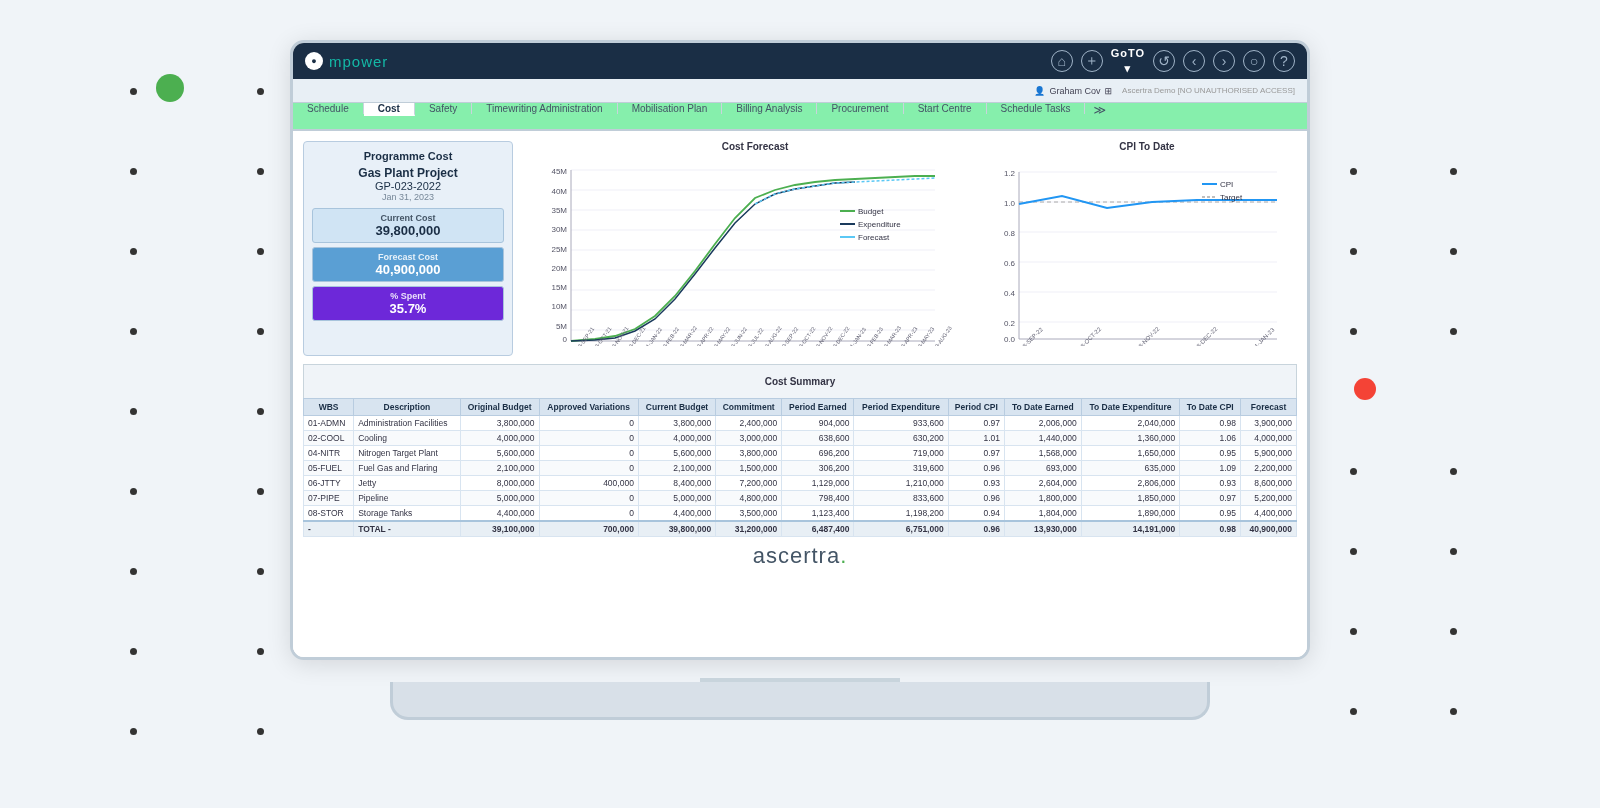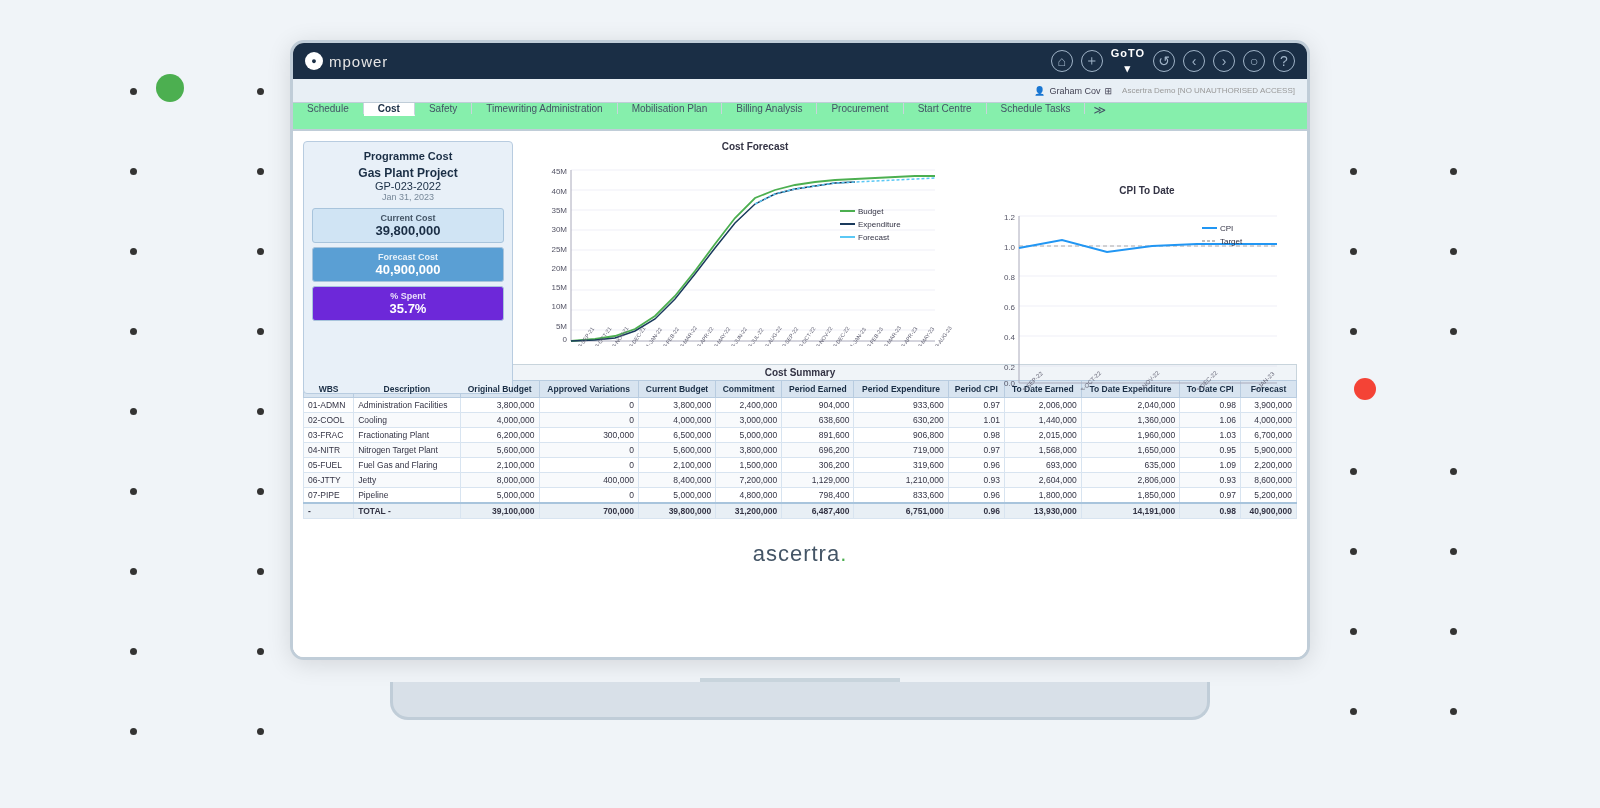--- a/index.html
+++ b/index.html
@@ -94,21 +94,21 @@
       background: white;
       border-radius: 50%;
       display: flex;
       align-items: center;
       justify-content: center;
       font-size: 9px;
       color: #1a2e45;
       font-weight: bold;
     }
     .logo-text {
-      color: #e5e5e5;
+      color: #14b8a6;
       font-size: 15px;
       font-weight: 300;
       letter-spacing: 1px;
     }
     .nav-icons {
       display: flex;
       align-items: center;
       gap: 8px;
     }
     .nav-icon {
@@ -282,21 +282,21 @@
     
     .cost-summary-section {
       margin-top: 0;
     }
     .section-title {
       font-size: 10px;
       font-weight: bold;
       color: #334;
       text-align: center;
       background: #f0f4f8;
-      padding: 2px;
+      padding: 11px;
       border: 1px solid #c8d4dc;
       border-bottom: none;
     }
     .cost-table {
       width: 100%;
       border-collapse: collapse;
       font-size: 8.5px;
     }
     .cost-table th {
       background: #d8e4f0;
@@ -317,21 +317,21 @@
     .cost-table tr.total-row td {
       font-weight: bold;
       background: #e8eff5;
       border-top: 2px solid #a8c4dc;
     }
     .cost-table td.num { text-align: right; }
 
     
     .branding {
       text-align: center;
-      margin-top: 22px;
+      margin-top: 6px;
       font-size: 22px;
       font-weight: 300;
       color: #445566;
       letter-spacing: 1px;
     }
     .branding span.dot-brand {
       color: #4caf50;
     }
   </style>
 </head>
@@ -502,21 +502,21 @@
               <text x="285" y="197" font-size="5.5" fill="#667" transform="rotate(-55,285,192)">28-DEC-22</text>
               <text x="302" y="197" font-size="5.5" fill="#667" transform="rotate(-55,302,192)">31-JAN-23</text>
               <text x="319" y="197" font-size="5.5" fill="#667" transform="rotate(-55,319,192)">28-FEB-23</text>
               <text x="336" y="197" font-size="5.5" fill="#667" transform="rotate(-55,336,192)">28-MAR-23</text>
               <text x="353" y="197" font-size="5.5" fill="#667" transform="rotate(-55,353,192)">28-APR-23</text>
               <text x="370" y="197" font-size="5.5" fill="#667" transform="rotate(-55,370,192)">28-MAY-23</text>
               <text x="387" y="197" font-size="5.5" fill="#667" transform="rotate(-55,387,192)">29-AUG-23</text>
             </svg>
           </div>
 
-          <div style="position:relative;margin-top:44px;">
+          <div style="position:relative;">
             <div class="chart-title">CPI To Date</div>
             <svg viewBox="0 0 300 190" style="width:100%;height:190px;">
 
               <text x="18" y="20" font-size="8" fill="#556" text-anchor="end">1.2</text>
               <text x="18" y="50" font-size="8" fill="#556" text-anchor="end">1.0</text>
               <text x="18" y="80" font-size="8" fill="#556" text-anchor="end">0.8</text>
               <text x="18" y="110" font-size="8" fill="#556" text-anchor="end">0.6</text>
               <text x="18" y="140" font-size="8" fill="#556" text-anchor="end">0.4</text>
               <text x="18" y="170" font-size="8" fill="#556" text-anchor="end">0.2</text>
               <text x="18" y="186" font-size="8" fill="#556" text-anchor="end">0.0</text>
@@ -591,35 +591,20 @@
                   <td class="num">0</td>
                   <td class="num">4,000,000</td>
                   <td class="num">3,000,000</td>
                   <td class="num">638,600</td>
                   <td class="num">630,200</td>
                   <td class="num">1.01</td>
                   <td class="num">1,440,000</td>
                   <td class="num">1,360,000</td>
                   <td class="num">1.06</td>
                   <td class="num">4,000,000</td>
-                </tr>
-                <tr>
-                  <td>03-FRAC</td>
-                  <td>Fractionating Plant</td>
-                  <td class="num">6,200,000</td>
-                  <td class="num">300,000</td>
-                  <td class="num">6,500,000</td>
-                  <td class="num">5,000,000</td>
-                  <td class="num">891,600</td>
-                  <td class="num">906,800</td>
-                  <td class="num">0.98</td>
-                  <td class="num">2,015,000</td>
-                  <td class="num">1,960,000</td>
-                  <td class="num">1.03</td>
-                  <td class="num">6,700,000</td>
                 </tr>
                 <tr>
                   <td>04-NITR</td>
                   <td>Nitrogen Target Plant</td>
                   <td class="num">5,600,000</td>
                   <td class="num">0</td>
                   <td class="num">5,600,000</td>
                   <td class="num">3,800,000</td>
                   <td class="num">696,200</td>
                   <td class="num">719,000</td>
@@ -667,20 +652,35 @@
                   <td class="num">5,000,000</td>
                   <td class="num">4,800,000</td>
                   <td class="num">798,400</td>
                   <td class="num">833,600</td>
                   <td class="num">0.96</td>
                   <td class="num">1,800,000</td>
                   <td class="num">1,850,000</td>
                   <td class="num">0.97</td>
                   <td class="num">5,200,000</td>
                 </tr>
+                <tr>
+                  <td>08-STOR</td>
+                  <td>Storage Tanks</td>
+                  <td class="num">4,400,000</td>
+                  <td class="num">0</td>
+                  <td class="num">4,400,000</td>
+                  <td class="num">3,500,000</td>
+                  <td class="num">1,123,400</td>
+                  <td class="num">1,198,200</td>
+                  <td class="num">0.94</td>
+                  <td class="num">1,804,000</td>
+                  <td class="num">1,890,000</td>
+                  <td class="num">0.95</td>
+                  <td class="num">4,400,000</td>
+                </tr>
                 <tr class="total-row">
                   <td>-</td>
                   <td>TOTAL -</td>
                   <td class="num">39,100,000</td>
                   <td class="num">700,000</td>
                   <td class="num">39,800,000</td>
                   <td class="num">31,200,000</td>
                   <td class="num">6,487,400</td>
                   <td class="num">6,751,000</td>
                   <td class="num">0.96</td>

